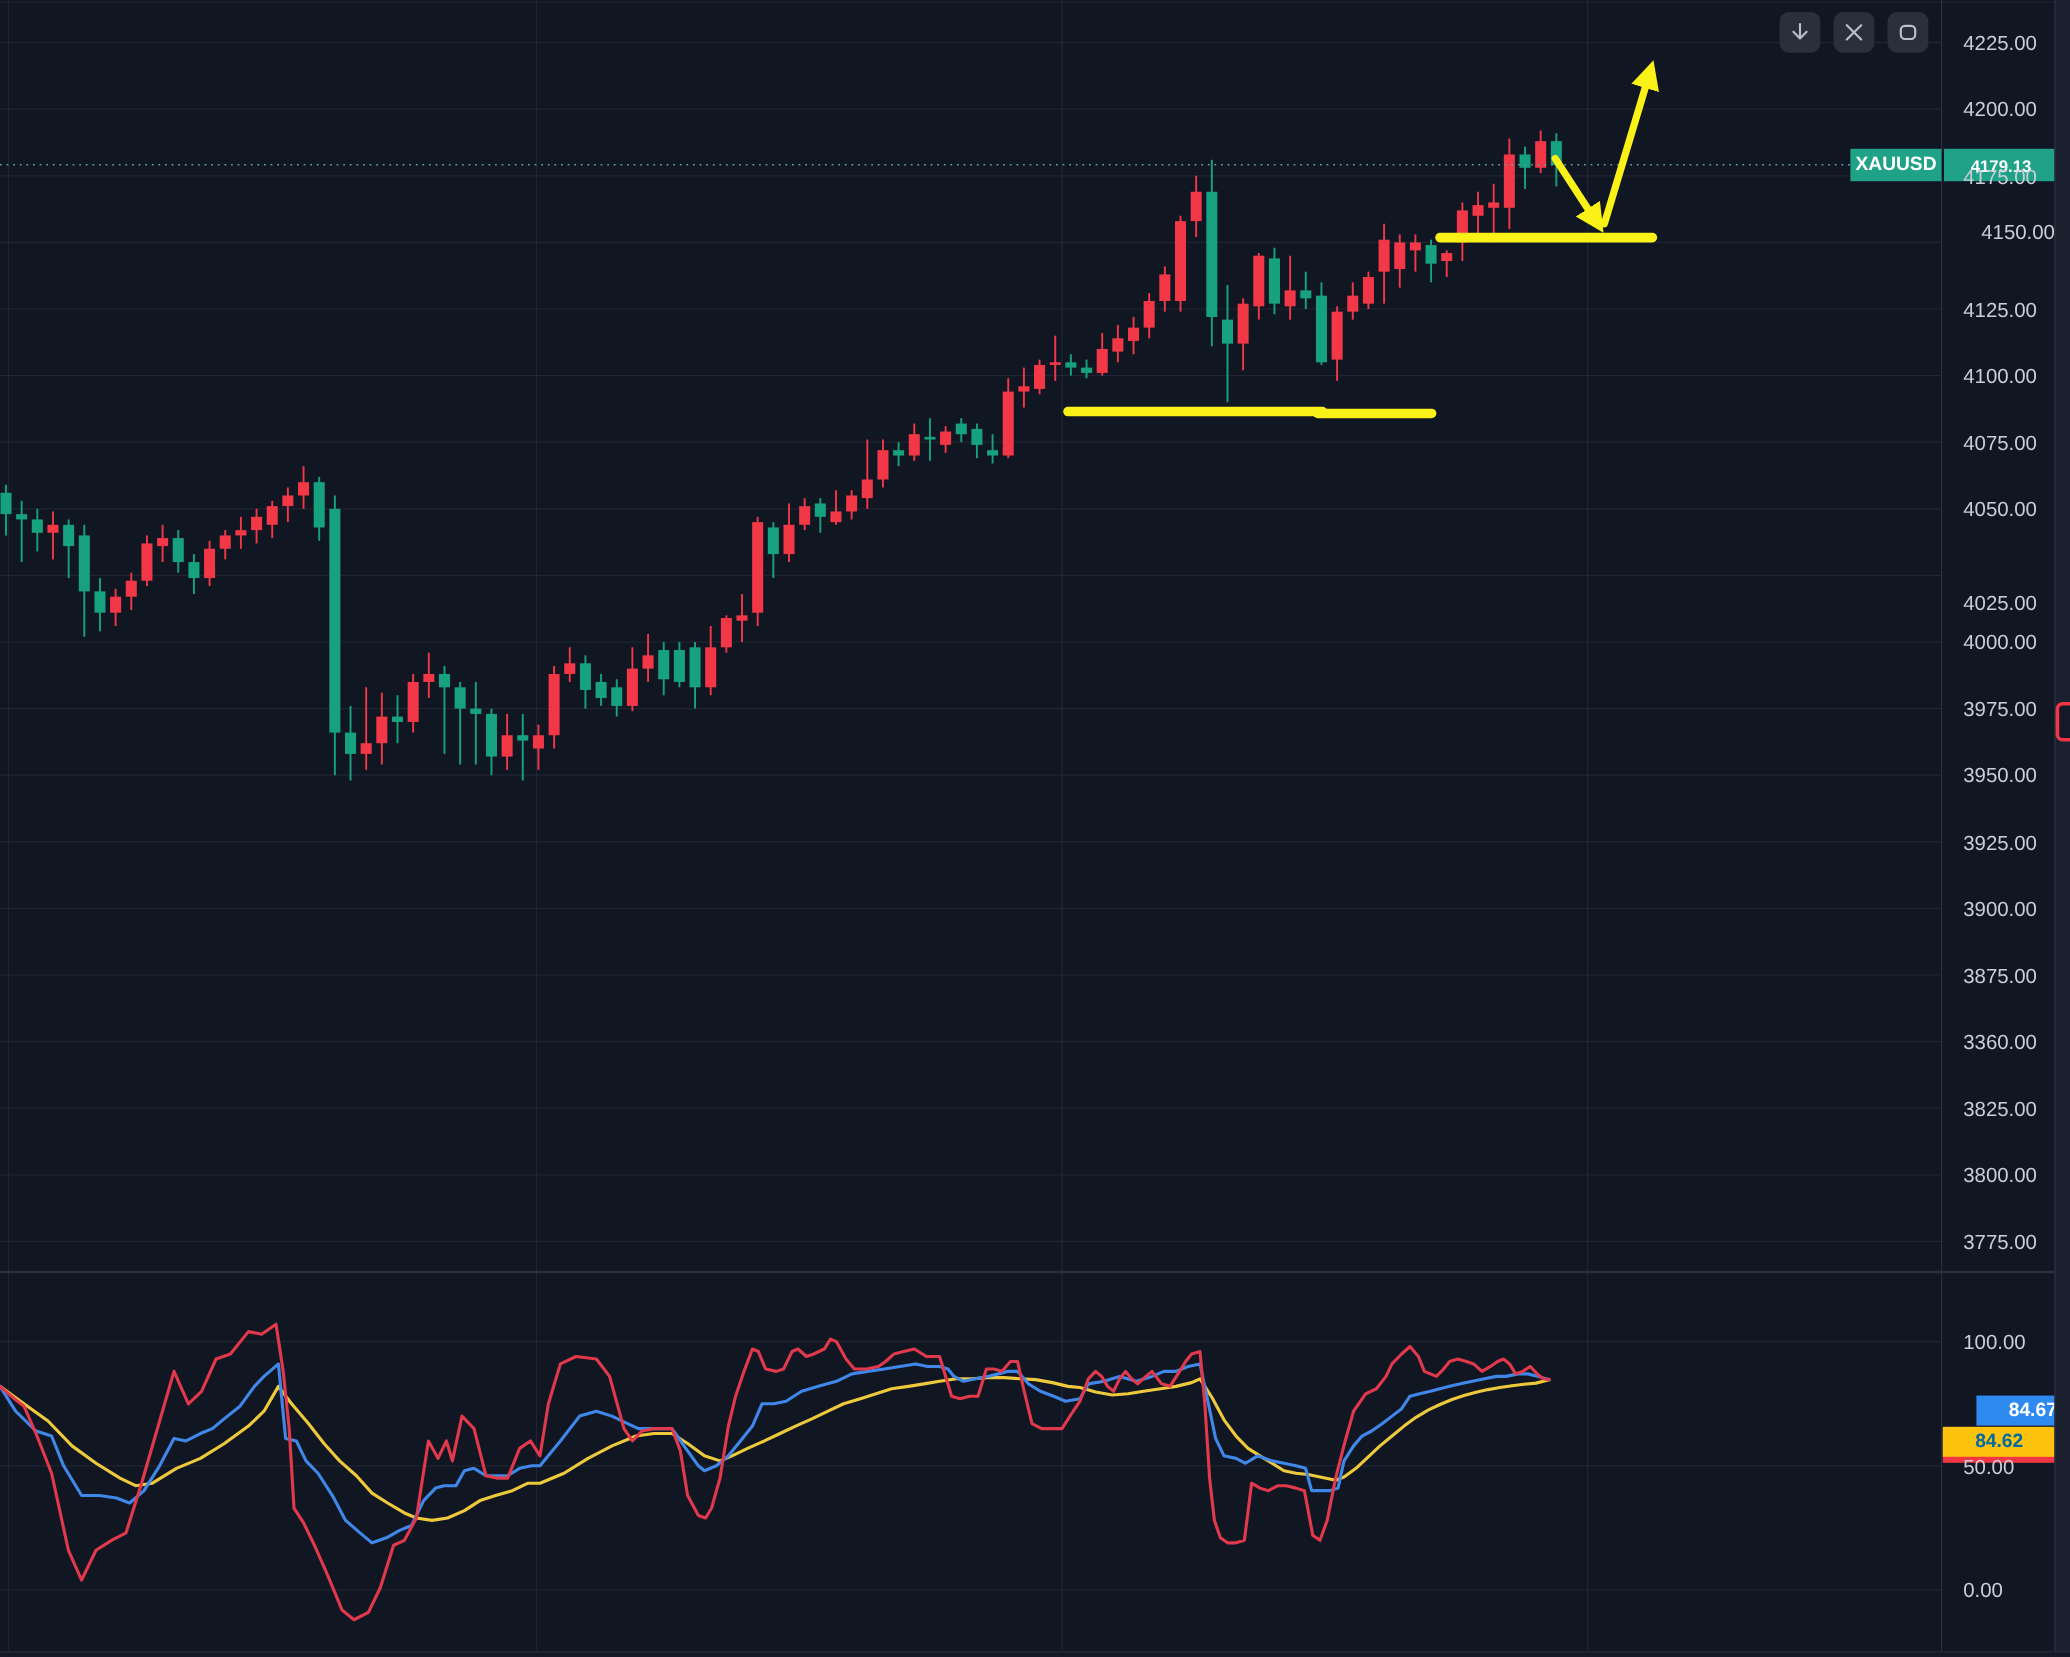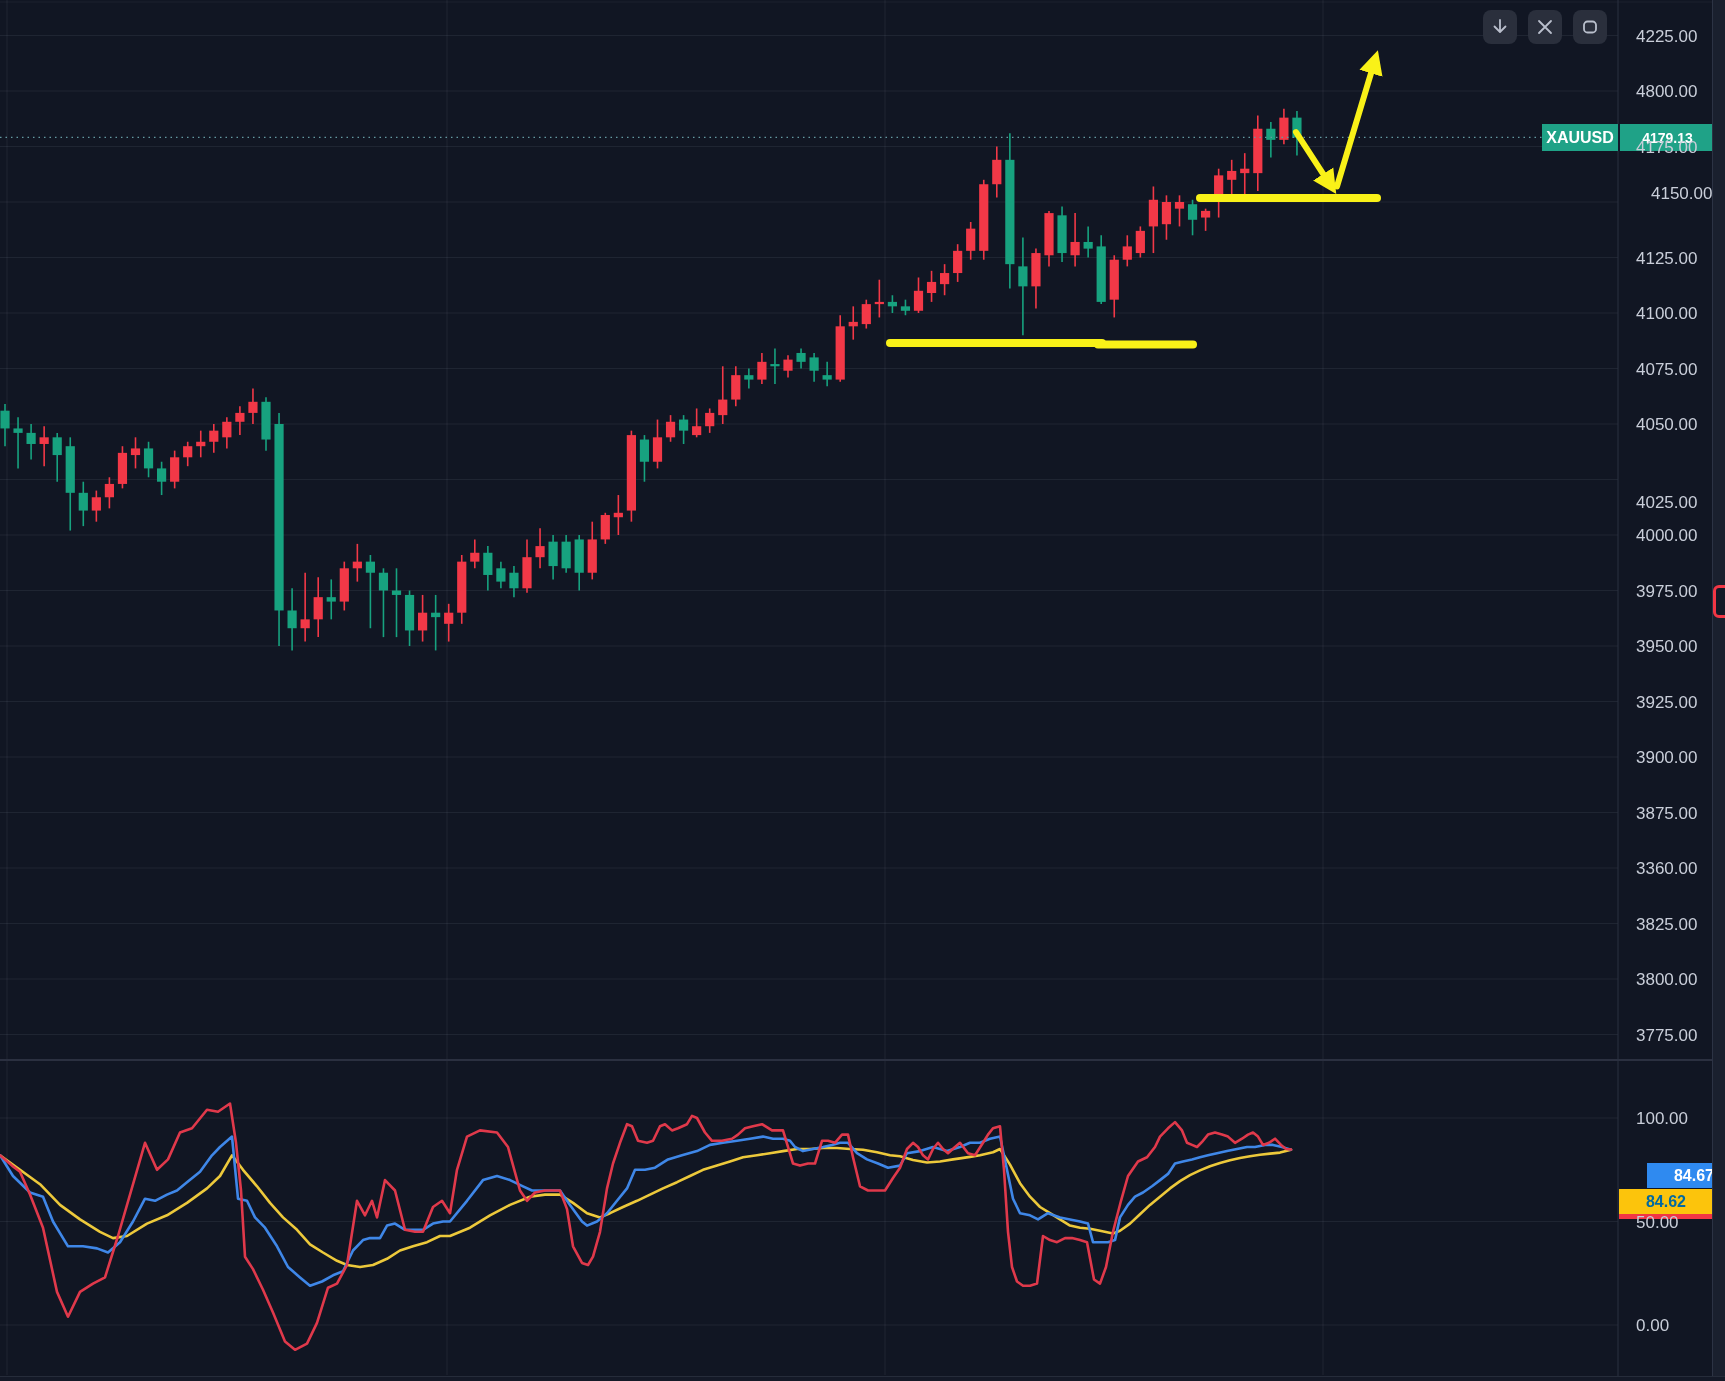--- a/index.html
+++ b/index.html
@@ -319,21 +319,21 @@
     <div class="ind-tag" style="top: 1194px; background: rgb(242, 54, 69); color: #0f172a;">84.79</div>
     <div class="ind-tag" style="top: 1163px; background: rgb(47, 138, 240); color: rgb(255, 255, 255); margin-left: 28px;">84.67</div>
     <div class="ind-tag" style="top: 1189px; background: rgb(252, 196, 12); color: #0369a1;">84.62</div>
   </div>
 
   <div class="edge-strip"></div>
   <div class="edge-red-box"></div>
   <div class="bottom-strip"></div>
 
 <div class="axis-label" style="top: 26.5px;">4225.00</div>
-    <div class="axis-label" style="top: 82px;">4800.00</div>
+    <div class="axis-label" style="top: 82px;">4200.00</div>
     <div class="axis-label" style="top: 137.5px;">4175.00</div>
     <div class="axis-label" style="top: 184px; margin-left: 15px;">4150.00</div>
     <div class="axis-label" style="top: 248.5px;">4125.00</div>
     <div class="axis-label" style="top: 304px;">4100.00</div>
     <div class="axis-label" style="top: 359.5px;">4075.00</div>
     <div class="axis-label" style="top: 415px;">4050.00</div>
     <div class="axis-label" style="top: 493px;">4025.00</div>
     <div class="axis-label" style="top: 526px;">4000.00</div>
     <div class="axis-label" style="top: 581.5px;">3975.00</div>
     <div class="axis-label" style="top: 637px;">3950.00</div>

